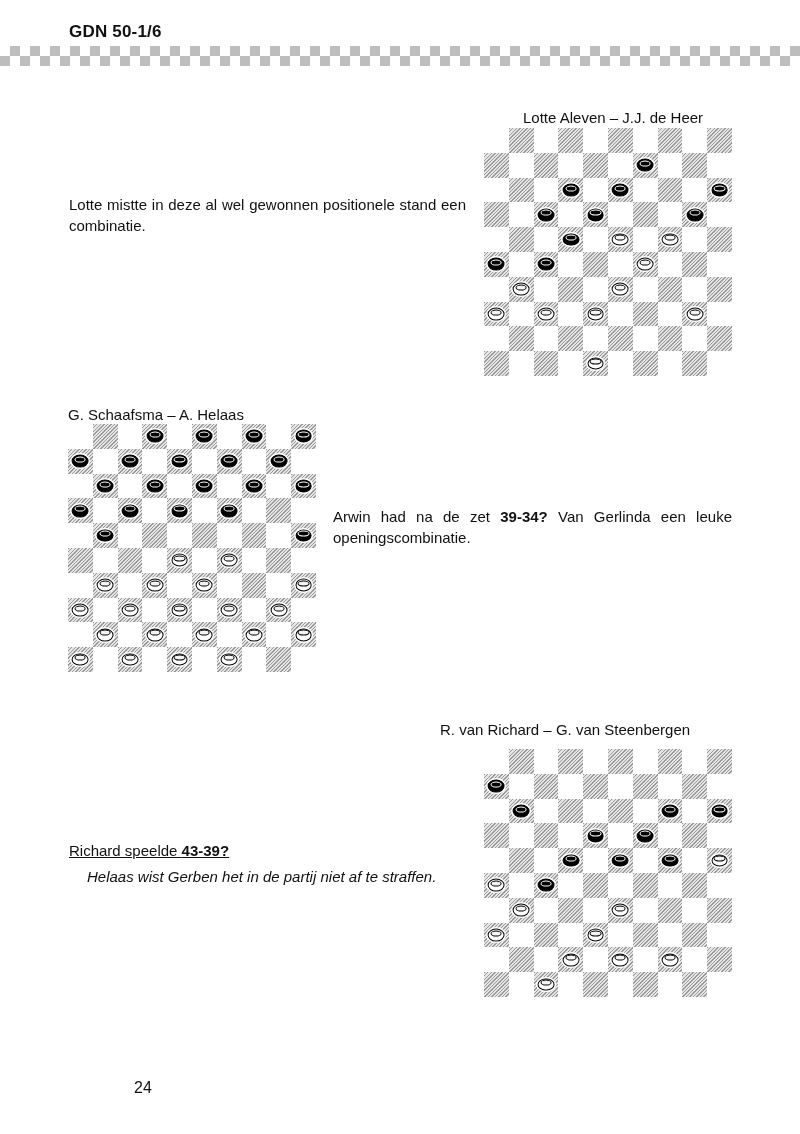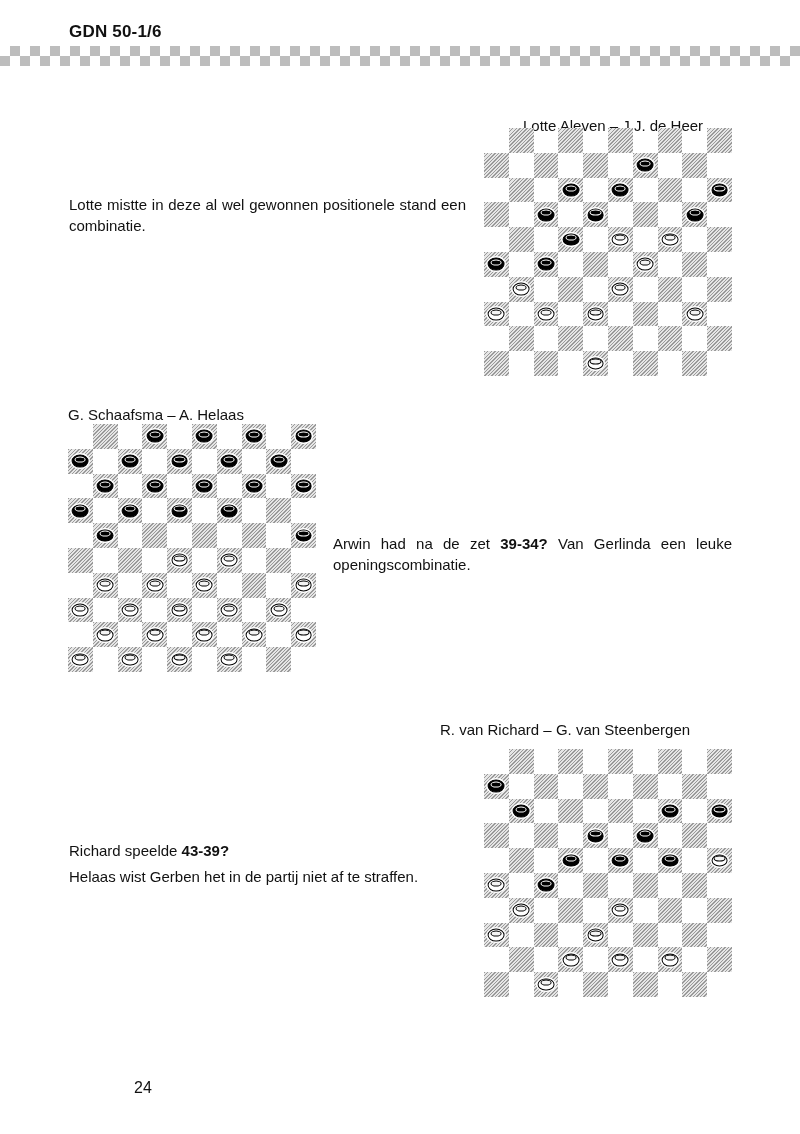--- a/index.html
+++ b/index.html
@@ -26,21 +26,21 @@
   .piece.white::before { content: ""; position: absolute; left: 12%; top: 6%; width: 76%; height: 55%;
            border-radius: 50%; border: 1px solid #000; box-sizing: border-box; background: #f4f4f4; }
   .page-number { position: absolute; left: 134px; top: 1079px; font-size: 16px; text-align: center; }
 </style>
 </head>
 <body>
 
 <div class="header-title">GDN 50-1/6</div>
 <div class="checker-strip"></div>
 
-<div class="caption" style="left:523px; top:117px;">Lotte Aleven – J.J. de Heer</div>
+<div class="caption" style="left:523px; top:109px;">Lotte Aleven – J.J. de Heer</div>
 <div class="para" style="left:69px; top:194px; width:397px;"><span>Lotte mistte in deze al wel gewonnen positionele stand een combinatie.</span></div>
 <div class="board" style="left:484px; top:128px; width:248px; height:248px;">
     <div class="sq"></div>
     <div class="sq dark"></div>
     <div class="sq"></div>
     <div class="sq dark"></div>
     <div class="sq"></div>
     <div class="sq dark"></div>
     <div class="sq"></div>
     <div class="sq dark"></div>
@@ -354,21 +354,21 @@
       <div class="piece white"></div>
     </div>
     <div class="sq"></div>
     <div class="sq dark">
       <div class="piece white"></div>
     </div>
     <div class="sq"></div>
     <div class="sq dark"></div>
     <div class="sq"></div>
   </div>
-<div class="para" style="left:333px; top:533px; width:399px;"><span>Arwin had na de zet </span><b>39-34?</b><span> Van Gerlinda een leuke openingscombinatie.</span></div>
+<div class="para" style="left:333px; top:506px; width:399px;"><span>Arwin had na de zet </span><b>39-34?</b><span> Van Gerlinda een leuke openingscombinatie.</span></div>
 
 <div class="caption" style="left:440px; top:721px;">R. van Richard – G. van Steenbergen</div>
 <div class="board" style="left:484px; top:749px; width:248px; height:248px;">
     <div class="sq"></div>
     <div class="sq dark"></div>
     <div class="sq"></div>
     <div class="sq dark"></div>
     <div class="sq"></div>
     <div class="sq dark"></div>
     <div class="sq"></div>
@@ -499,16 +499,16 @@
       <div class="piece white"></div>
     </div>
     <div class="sq"></div>
     <div class="sq dark"></div>
     <div class="sq"></div>
     <div class="sq dark"></div>
     <div class="sq"></div>
     <div class="sq dark"></div>
     <div class="sq"></div>
   </div>
-<div class="para" style="left:69px; top:840px; width:397px;"><span>Richard speelde </span><b>43-39?</b></div>
-<div class="para" style="left:69px; top:866px; width:397px; text-align-last:left;"><span>Helaas wist Gerben het in de partij niet af te straffen.</span></div>
+<div class="para" style="left:69px; top:840px; width:397px;text-decoration:underline;"><span>Richard speelde </span><b>43-39?</b></div>
+<div class="para" style="left:87px; top:866px; width:397px; text-align-last:left;font-style:italic;"><span>Helaas wist Gerben het in de partij niet af te straffen.</span></div>
 
 <div class="page-number">24</div>
 
 </body></html>

